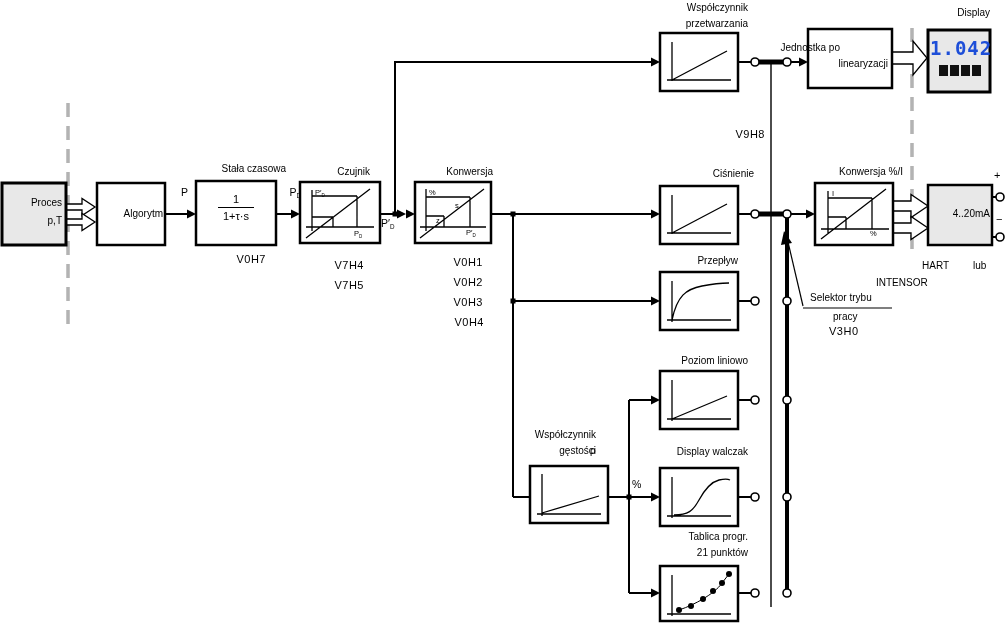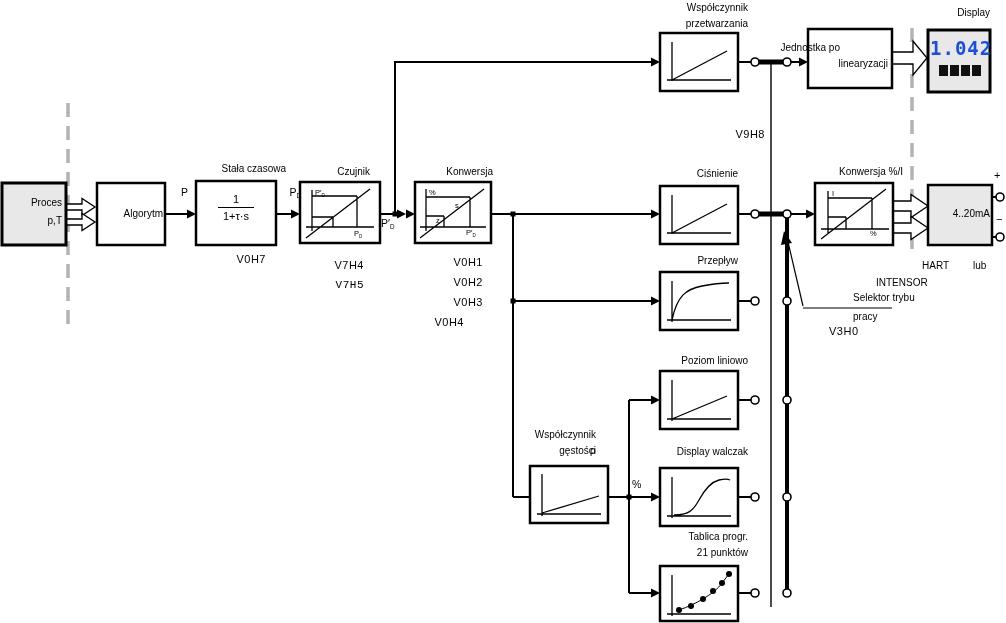--- a/index.html
+++ b/index.html
@@ -199,64 +199,64 @@
   <span class="den">1+τ·s</span>
 </div>
 <div class="t c code" style="left:206px;top:253px;width:60px;">V0H7</div>
 
 <div class="t sig c" style="left:277px;top:186px;width:24px;"><span>P</span><sub>D</sub></div>
 
 <div class="t c" style="left:310px;top:166px;width:60px;">Czujnik</div>
 <div class="s7" style="position:absolute;left:315px;top:189px;"><span>P′</span><sub>D</sub></div>
 <div class="s7" style="position:absolute;left:354px;top:230px;"><span>P</span><sub>D</sub></div>
 <div class="t c code" style="left:304px;top:259px;width:60px;">V7H4</div>
-<div class="t c code" style="left:304px;top:279px;width:60px;font-family:Liberation Mono, monospace;">V7H5</div>
+<div class="t c code" style="left:304px;top:279px;width:60px;">V7H5</div>
 
 <div class="t sig" style="left:381px;top:217px;"><span>P′</span><sub>D</sub></div>
 
 <div class="t c" style="left:413px;top:166px;width:80px;">Konwersja</div>
 <div class="s7" style="position:absolute;left:429px;top:189px;">%</div>
 <div class="s7" style="position:absolute;left:455px;top:202px;">s</div>
 <div class="s7" style="position:absolute;left:436px;top:217px;">z</div>
 <div class="s7" style="position:absolute;left:466px;top:229px;"><span>P′</span><sub>D</sub></div>
 <div class="t c code" style="left:423px;top:256px;width:60px;">V0H1</div>
 <div class="t c code" style="left:423px;top:276px;width:60px;">V0H2</div>
 <div class="t c code" style="left:423px;top:296px;width:60px;">V0H3</div>
-<div class="t c code" style="left:404px;top:316px;width:60px;">V0H4</div>
+<div class="t c code" style="left:424px;top:316px;width:60px;">V0H4</div>
 
 <div class="t c" style="left:650px;top:2px;width:98px;">Współczynnik</div>
 <div class="t c" style="left:650px;top:18px;width:98px;">przetwarzania</div>
 <div class="t c code" style="left:705px;top:96px;width:60px;margin-top:32px;">V9H8</div>
 
 <div class="t c" style="left:764px;top:42px;width:76px;">Jednostka po</div>
 <div class="t c" style="left:812px;top:58px;width:76px;">linearyzacji</div>
 
 <div class="t c" style="left:928px;top:7px;width:62px;">Display</div>
 <div class="sevenseg">1.042</div>
 <div class="bars">
   <span></span>
       <span></span>
       <span></span>
       <span></span>
 </div>
 
-<div class="t c" style="left:660px;top:168px;width:78px;">Ciśnienie</div>
+<div class="t c" style="left:676px;top:168px;width:78px;">Ciśnienie</div>
 <div class="t c" style="left:660px;top:255px;width:78px;">Przepływ</div>
 <div class="t c" style="left:650px;top:355px;width:98px;">Poziom liniowo</div>
 <div class="t c" style="left:650px;top:446px;width:98px;">Display walczak</div>
 <div class="t c" style="left:650px;top:531px;width:98px;">Tablica progr.</div>
 <div class="t c" style="left:650px;top:547px;width:98px;">21 punktów</div>
 
 <div class="t c" style="left:516px;top:429px;width:80px;">Współczynnik</div>
 <div class="t c" style="left:516px;top:445px;width:80px;">gęstości</div>
 <div class="t" style="left:590px;top:445px;">ρ</div>
 <div class="t sig" style="left:632px;top:478px;">%</div>
 
-<div class="t" style="left:810px;top:292px;margin-left:43px;">Selektor trybu</div>
-<div class="t" style="left:853px;top:311px;">pracy</div>
+<div class="t" style="left:810px;top:292px;">Selektor trybu</div>
+<div class="t" style="left:833px;top:311px;">pracy</div>
 <div class="t code" style="left:829px;top:325px;">V3H0</div>
 
 <div class="t c" style="left:805px;top:166px;width:98px;">Konwersja %/I</div>
 <div class="s7" style="position:absolute;left:832px;top:190px;">I</div>
 <div class="s7" style="position:absolute;left:870px;top:230px;">%</div>
 
 <div class="t c" style="left:930px;top:208px;width:60px;">4..20mA</div>
 <div class="t" style="left:994px;top:169px;font-size:11px;">+</div>
 <div class="t" style="left:996px;top:213px;font-size:11px;">−</div>
 <div class="t" style="left:922px;top:260px;text-align:center;">HART</div>

